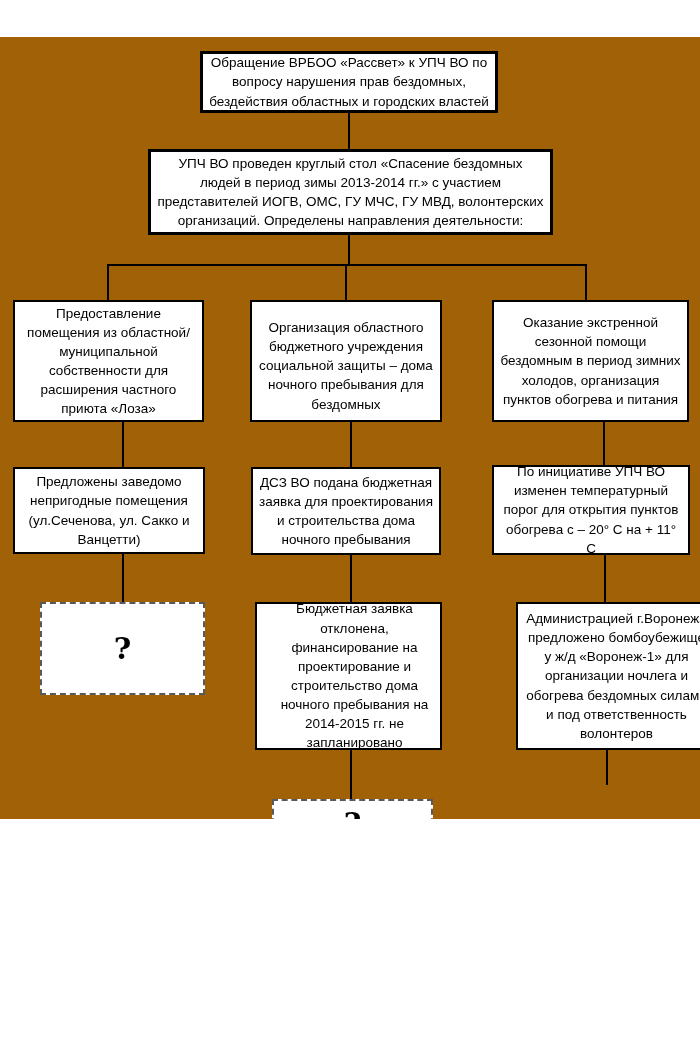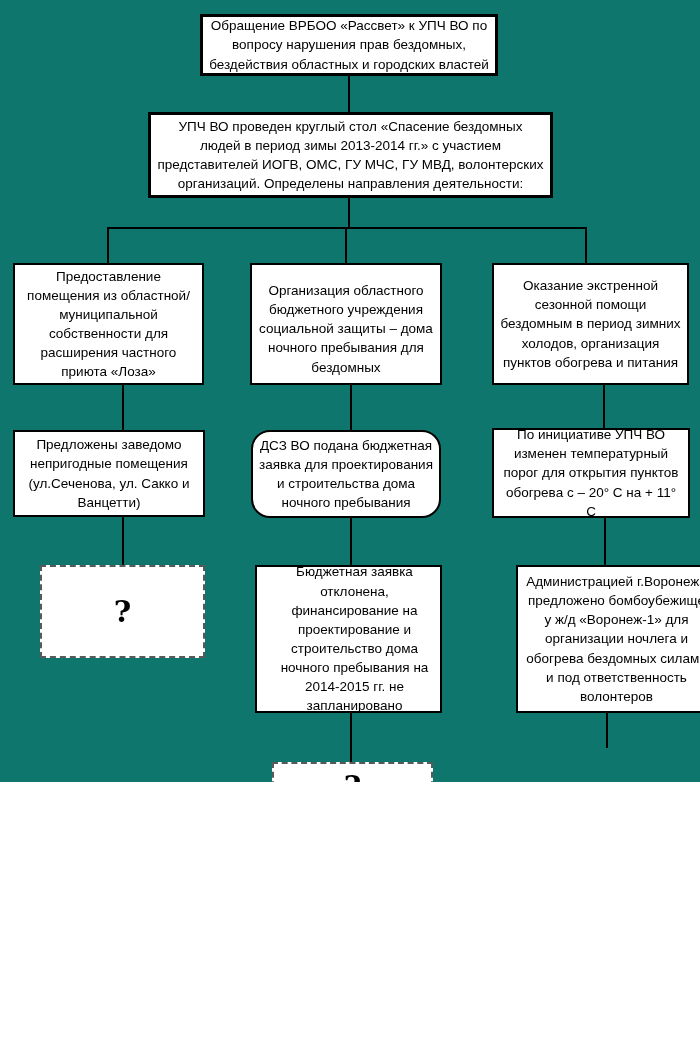--- a/index.html
+++ b/index.html
@@ -4,24 +4,25 @@
 <style>
   html, body {
     margin: 0;
     padding: 0;
     background: #ffffff;
   }
   .canvas {
     position: relative;
     width: 700px;
     height: 782px;
-    background: #0f766e;
+    background: #a16207;
     font-family: "Liberation Sans", sans-serif;
     color: #000000;
     overflow: hidden;
+    margin-top: 37px;
   }
   .connectors {
     position: absolute;
     left: 0;
     top: 0;
     z-index: 0;
   }
   .node {
     position: absolute;
     box-sizing: border-box;
@@ -112,21 +113,21 @@
   </div>
 
   <div class="node solid" style="left:492px; top:263px; width:197px; height:122px;justify-content:center;">
     <span class="node-text">Оказание экстренной сезонной помощи бездомным в период зимних холодов, организация пунктов обогрева и питания</span>
   </div>
 
   <div class="node solid" style="left:13px; top:430px; width:192px; height:87px;">
     <span class="node-text">Предложены заведомо непригодные помещения (ул.Сеченова, ул. Сакко и Ванцетти)</span>
   </div>
 
-  <div class="node solid" style="left:251px; top:430px; width:190px; height:88px;border-radius:19px;">
+  <div class="node solid" style="left:251px; top:430px; width:190px; height:88px;">
     <span class="node-text">ДСЗ ВО подана бюджетная заявка для проектирования и строительства дома ночного пребывания</span>
   </div>
 
   <div class="node solid" style="left:492px; top:428px; width:198px; height:90px;">
     <span class="node-text">По инициативе УПЧ ВО изменен температурный порог для открытия пунктов обогрева с – 20° С на + 11° С</span>
   </div>
 
   <div class="node dashed" style="left:40px; top:565px; width:165px; height:93px;">
     <span class="qmark">?</span>
   </div>

